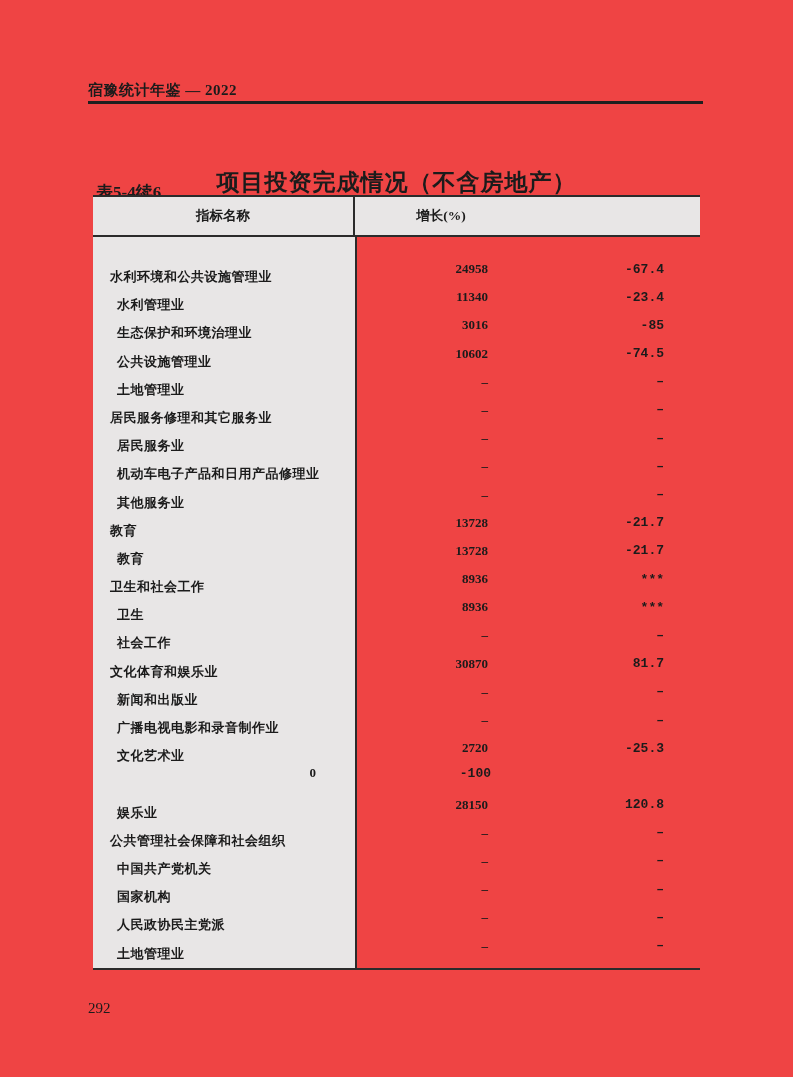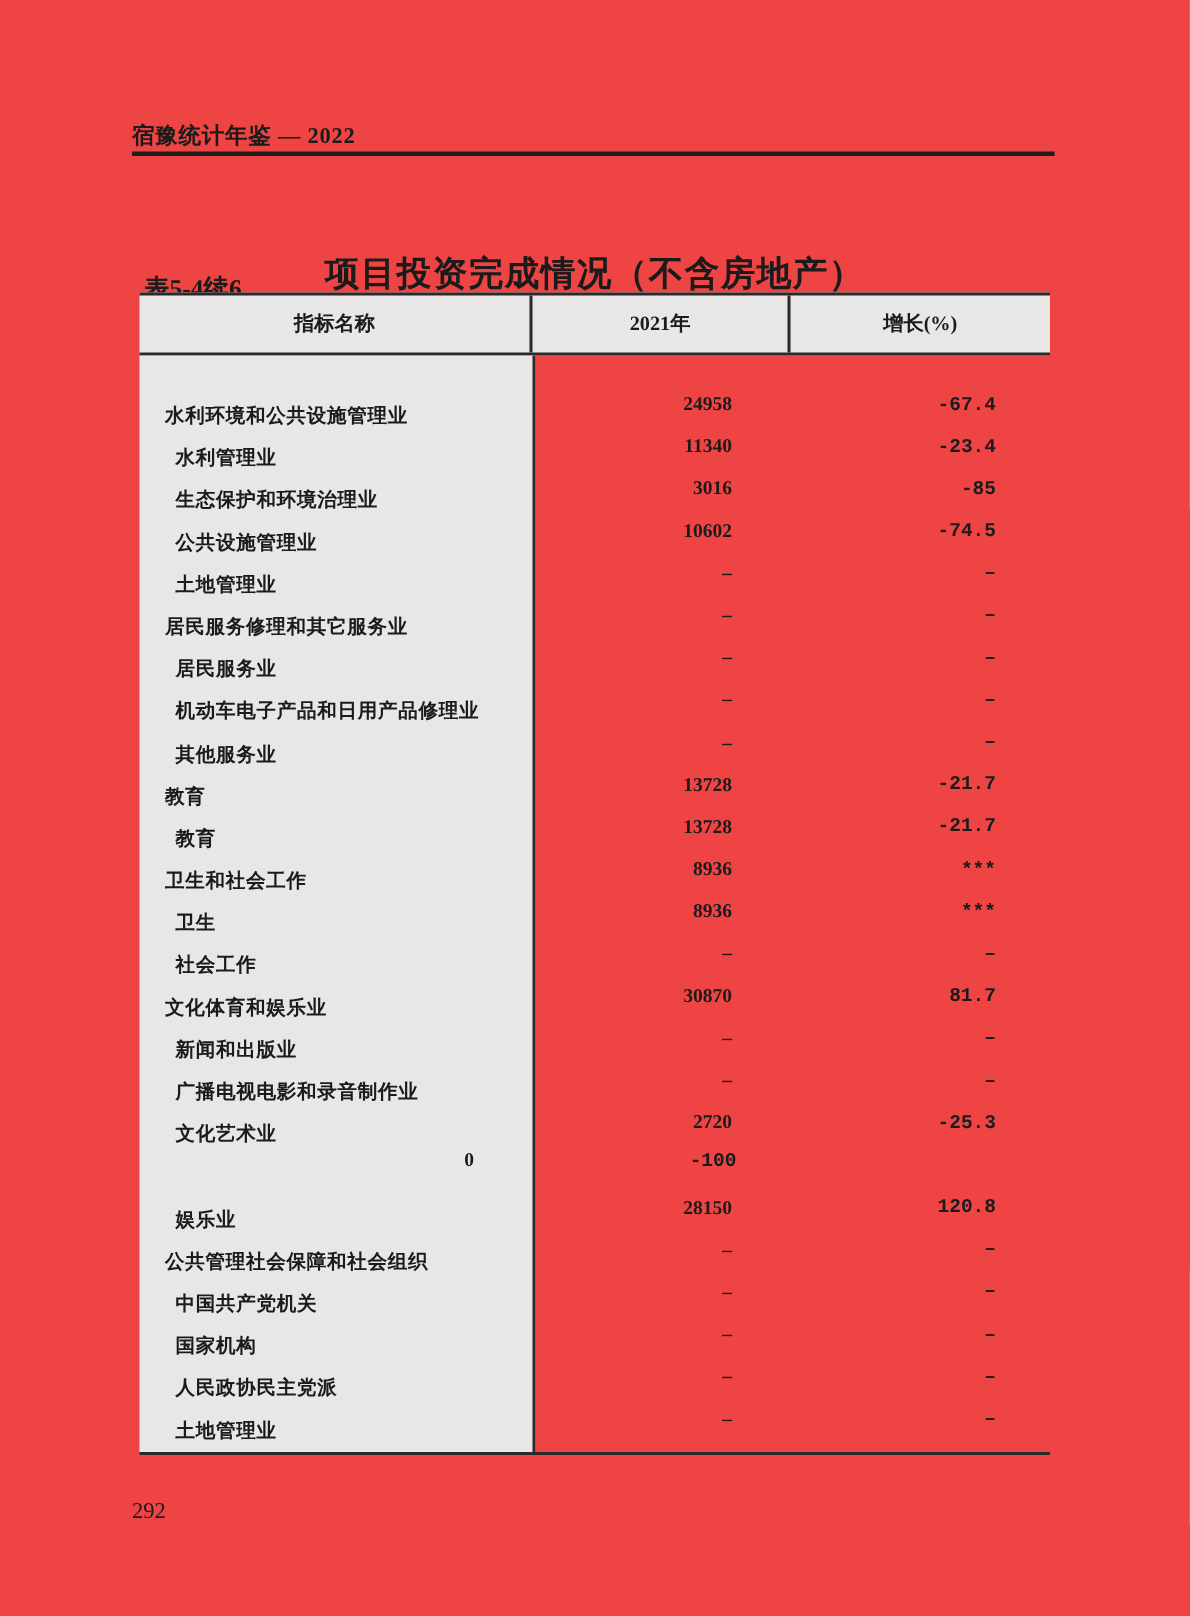--- a/index.html
+++ b/index.html
@@ -124,21 +124,20 @@
   <div class="running-head">宿豫统计年鉴 — 2022</div>
   <div class="head-rule"></div>
 
   <div class="doc-title">项目投资完成情况（不含房地产）</div>
 
   <div class="table-caption">表5-4续6</div>
 
   <div class="stat-table">
     <div class="thead">
       <div class="th th-1">指标名称</div>
-      <div class="th th-2">2021年</div>
       <div class="th th-3">增长(%)</div>
     </div>
     <div class="tbody">
 
         <div class="row">
           <div class="c1">水利环境和公共设施管理业</div>
           <div class="c2">24958</div>
           <div class="c3">-67.4</div>
         </div>
 

